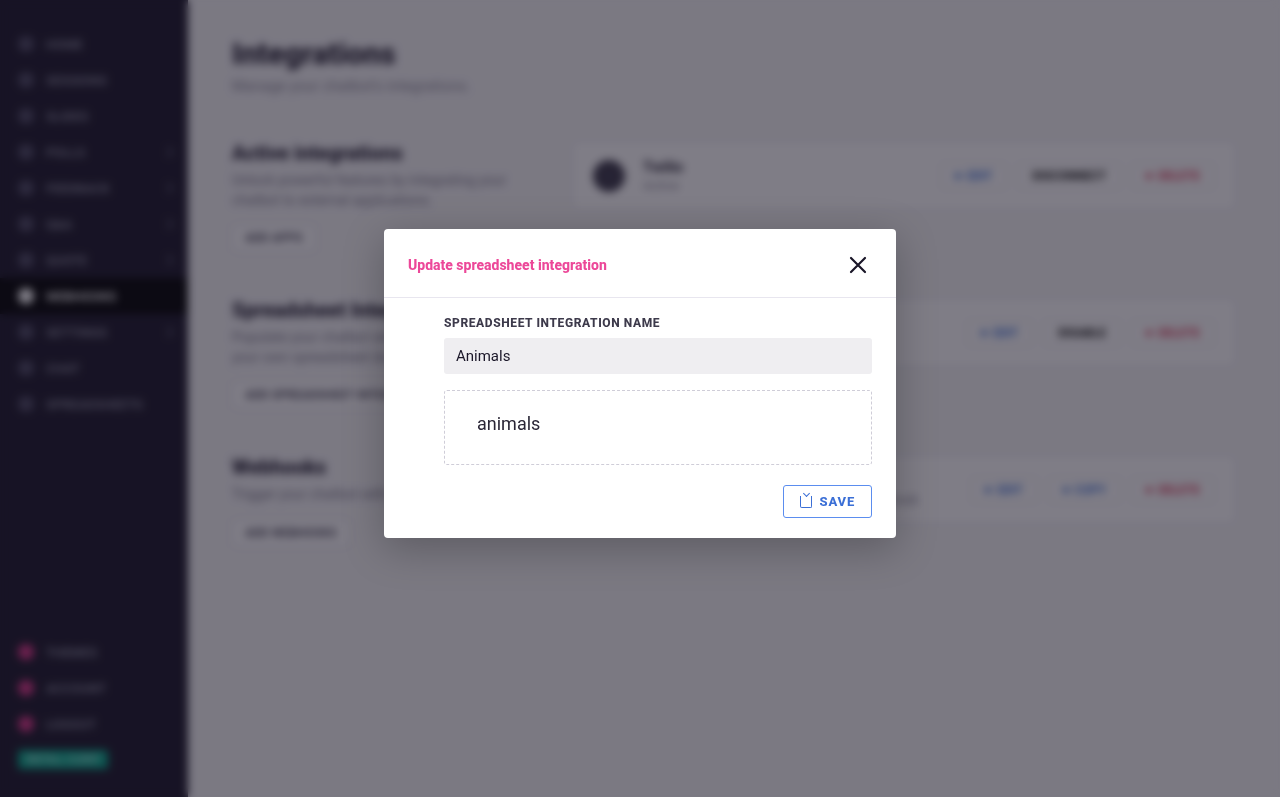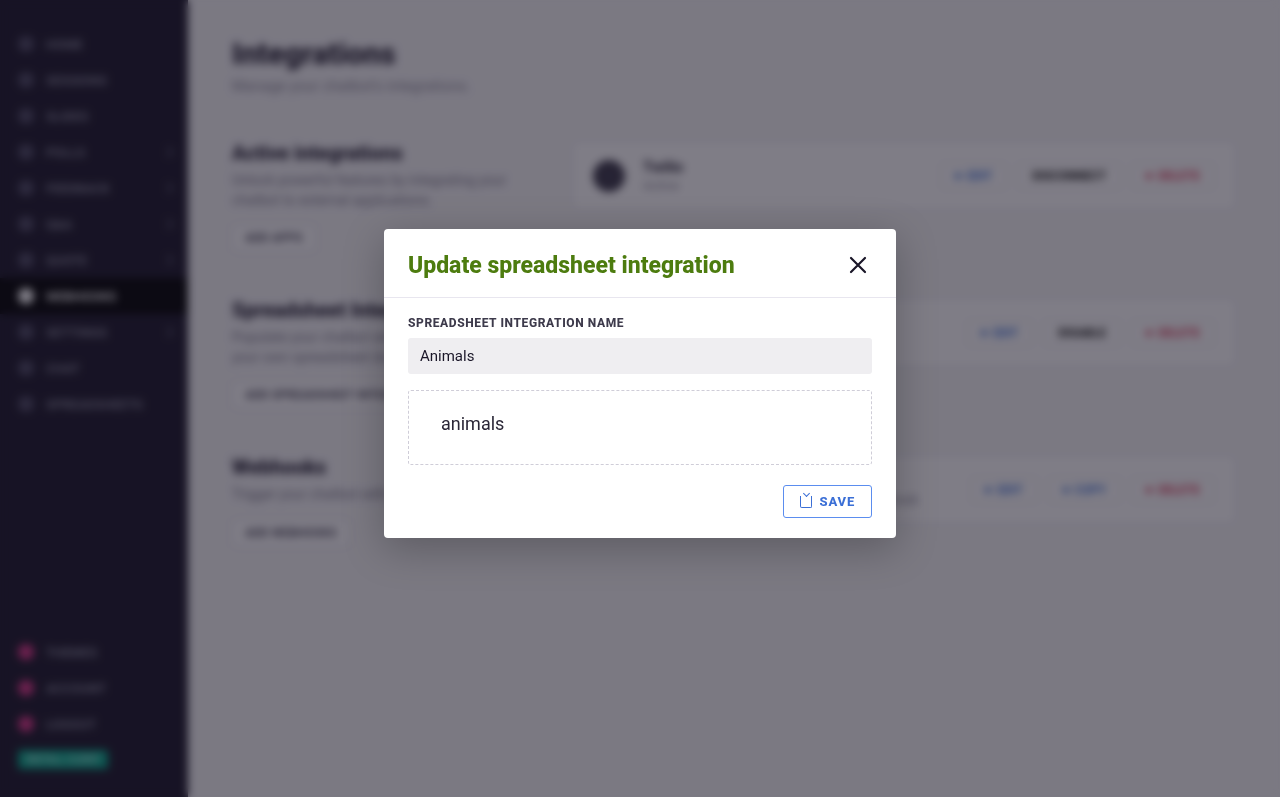--- a/index.html
+++ b/index.html
@@ -70,26 +70,26 @@
   }
   .modal {
     position: absolute; left: 384px; top: 229px; width: 512px;
     background: #fff; border-radius: 4px;
     box-shadow: 0 10px 40px rgba(0,0,0,0.25);
   }
   .modal-head {
     display: flex; align-items: center; padding: 22px 24px 18px 24px;
     border-bottom: 1px solid #e8e6ef;
   }
-  .modal-title { font-size: 23px; font-weight: 800; color: #4d7c0f; flex:1; }
+  .modal-title { font-size: 14px; font-weight: 800; color: #ec4899; flex:1; }
   .close-x {
     width: 28px; height: 28px; display:flex;align-items:center;justify-content:center;
     font-size: 26px; font-weight: 400; color:#1a1628; cursor:pointer; line-height:1;
   }
-  .modal-body { padding: 18px 24px 20px 24px; }
+  .modal-body { padding: 18px 24px 20px 24px; margin-left: 36px; }
   .field-label {
     font-size: 12px; font-weight: 800; color: #3d3a4b; letter-spacing: 0.6px;
     margin-bottom: 8px;
   }
   .text-input {
     width: 100%; background: #efeef1; border: none; border-radius: 3px;
     padding: 9px 12px; font-size: 15px; color: #1a1628; outline: none;
   }
   .file-box {
     margin-top: 16px; border: 1px dashed #cfcdd8; border-radius: 3px;

